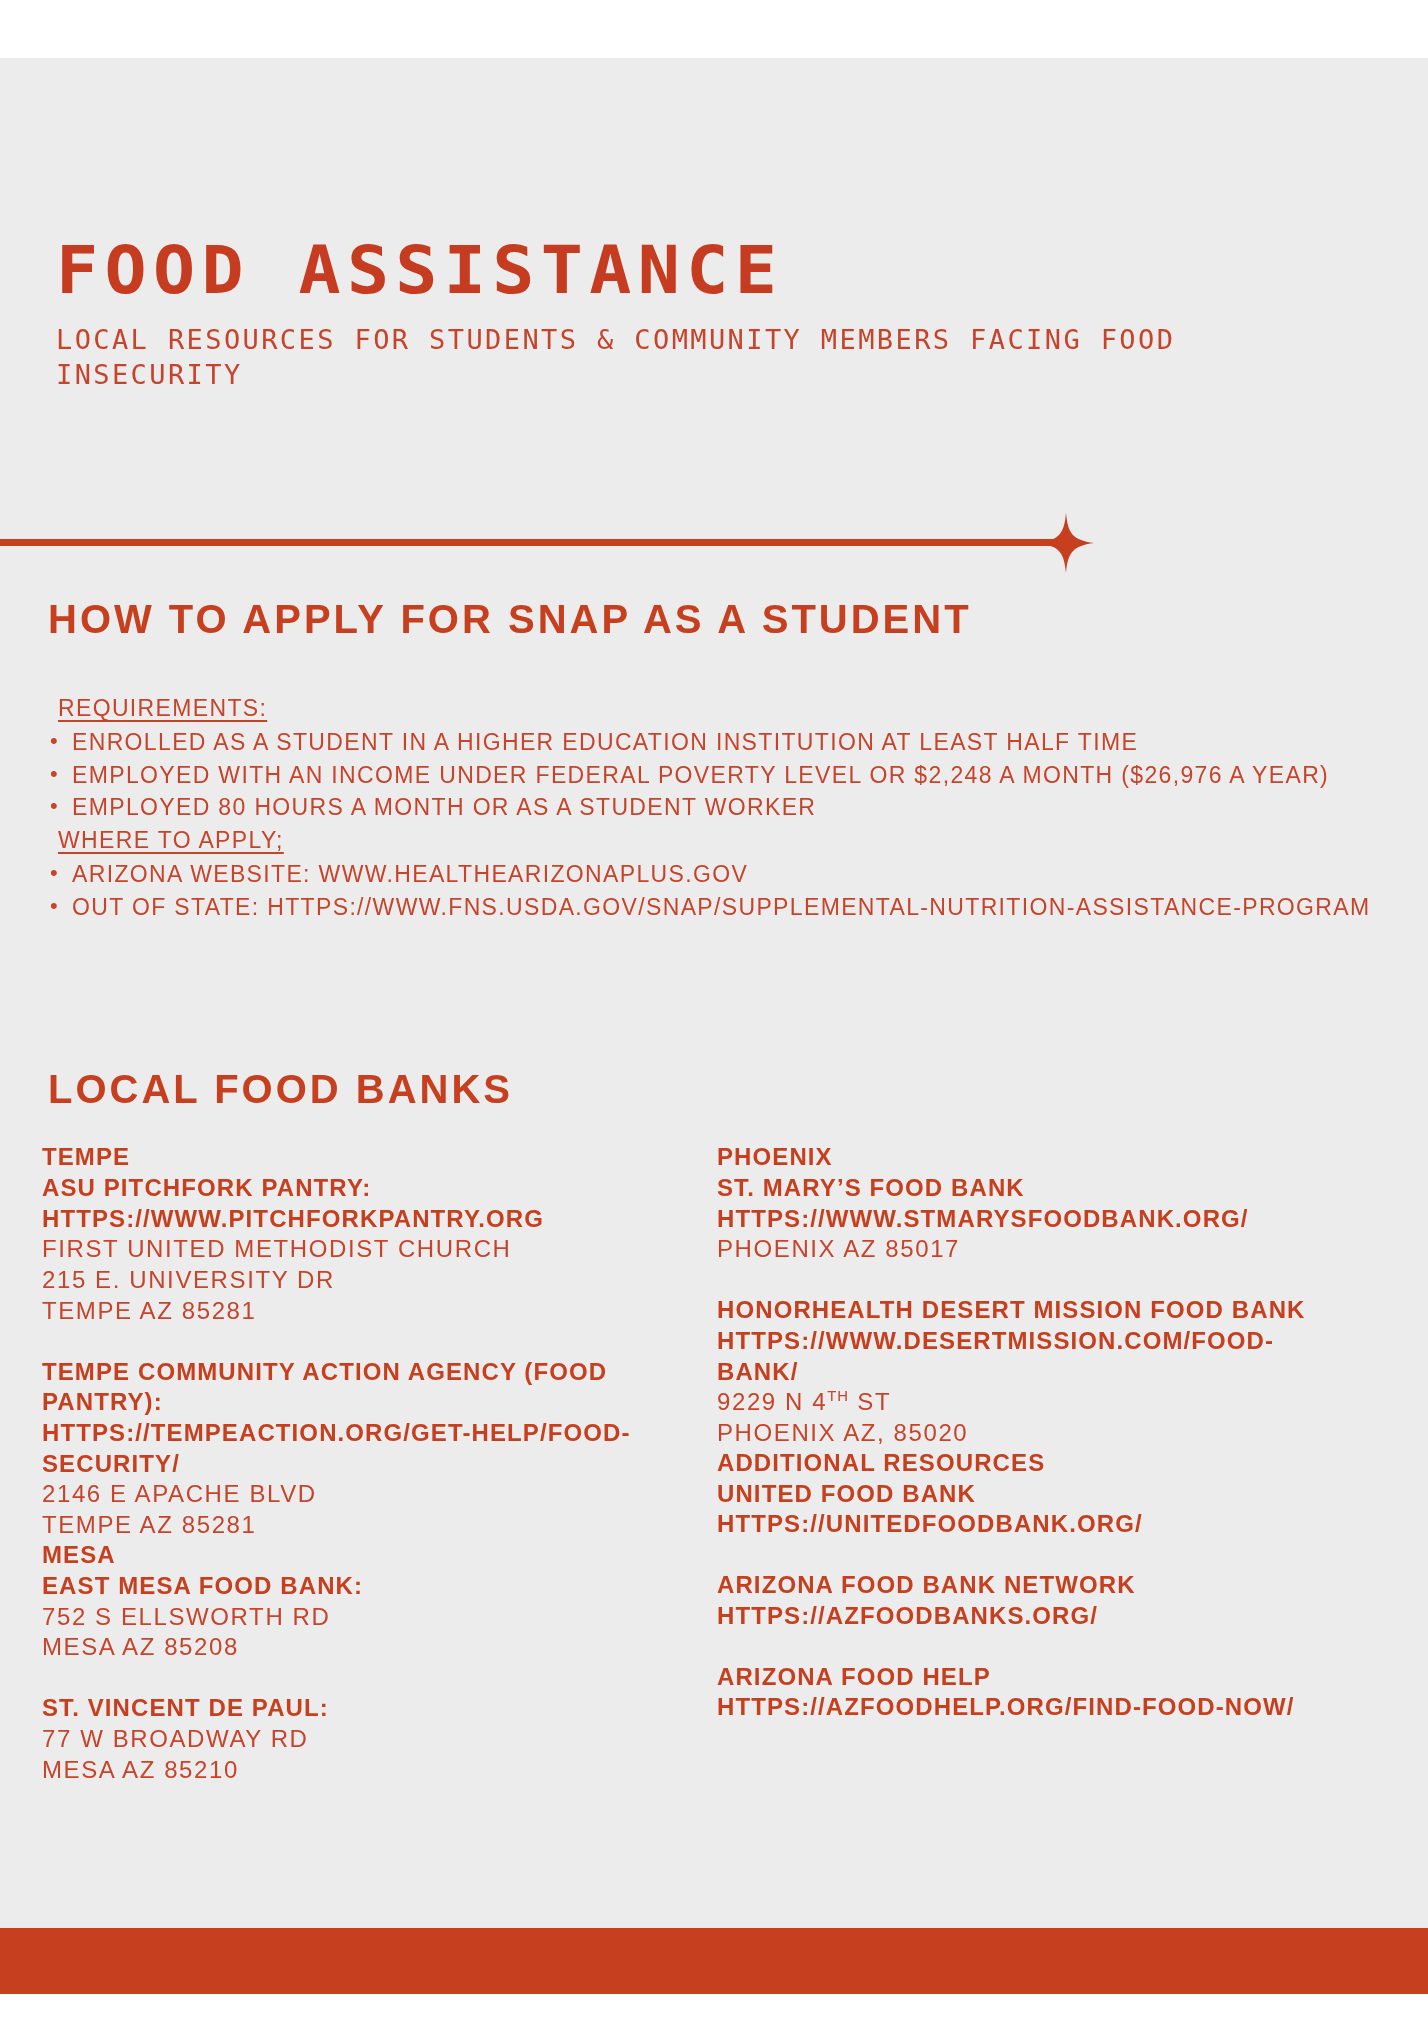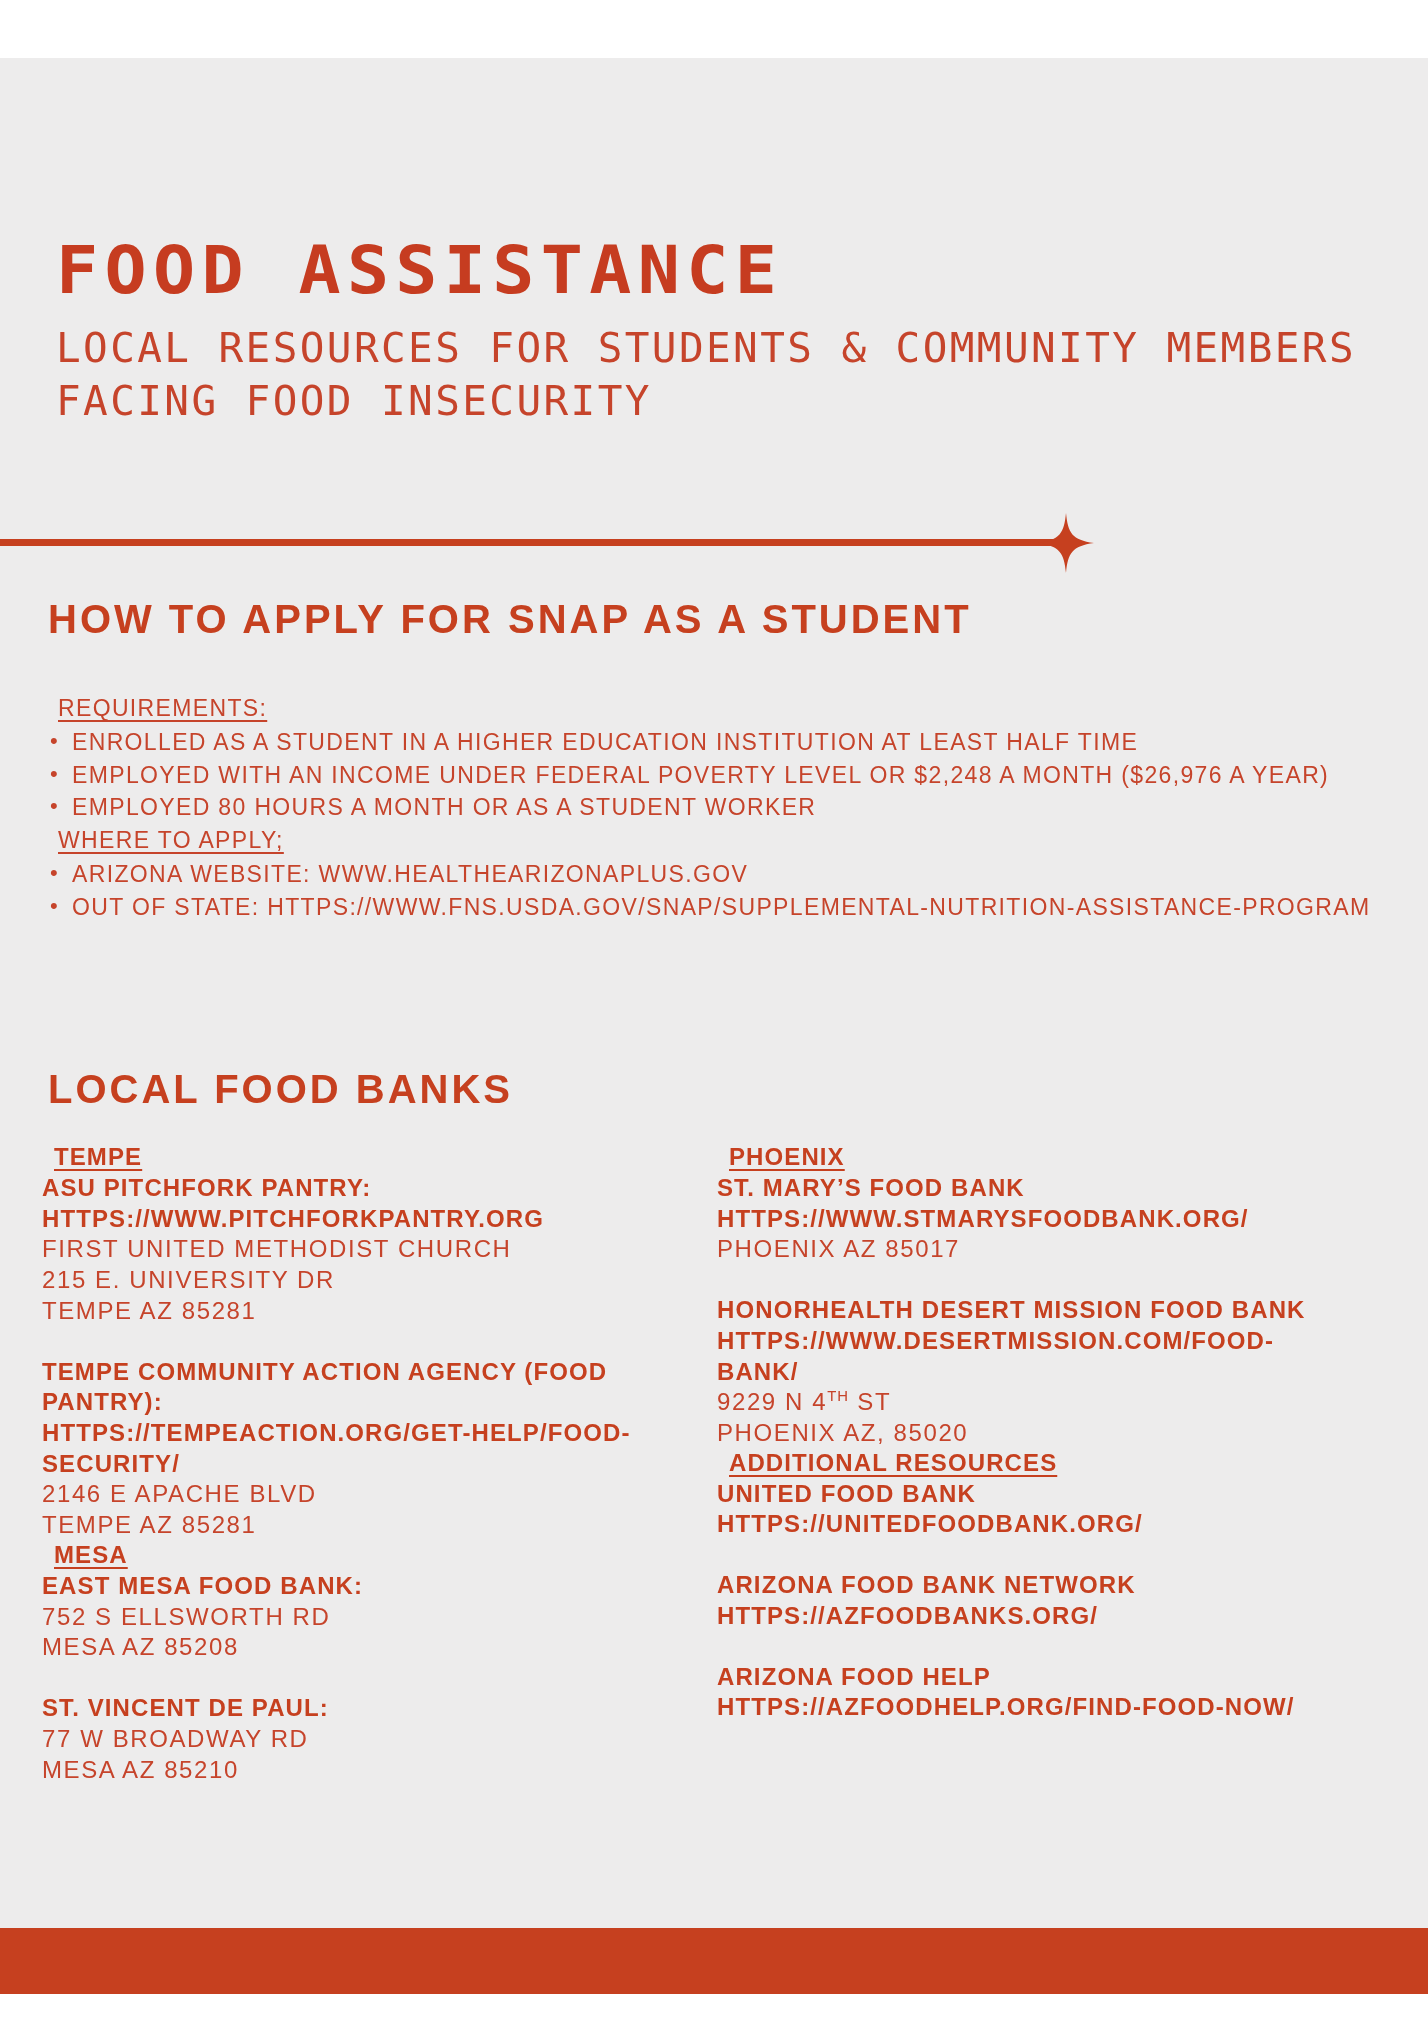--- a/index.html
+++ b/index.html
@@ -42,21 +42,21 @@
     color: #c63c20;
     line-height: 1.0;
     margin: 0 0 18px 0;
     text-transform: uppercase;
     transform: scaleX(1.06);
     transform-origin: left center;
   }
   .flyer-subtitle {
     font-family: "DejaVu Sans Mono", monospace;
     font-weight: 400;
-    font-size: 41px;
+    font-size: 27px;
     letter-spacing: 2.4px;
     color: #c6442b;
     line-height: 1.30;
     margin: 0;
     text-transform: uppercase;
     max-width: 1310px;
     transform: scaleX(1.0);
   }
   
   .divider-wrap {
@@ -149,24 +149,23 @@
   }
   .col {
     width: 595px;
   }
   .city-label {
     color: #c6401f;
     font-family: "Liberation Sans", sans-serif;
     font-weight: 700;
     font-size: 24px;
     letter-spacing: 1.1px;
-    text-decoration: underline;
     text-underline-offset: 4px;
     text-decoration-thickness: 2px;
-    margin: 0 0 2px 12px;
+    margin: 0 0 2px 0;
     display: block;
   }
   .entry {
     margin: 0 0 30px 0;
   }
   .entry:last-child { margin-bottom: 0; }
   .entry-name,
   .entry-url {
     color: #c6401f;
     font-family: "Liberation Sans", sans-serif;

